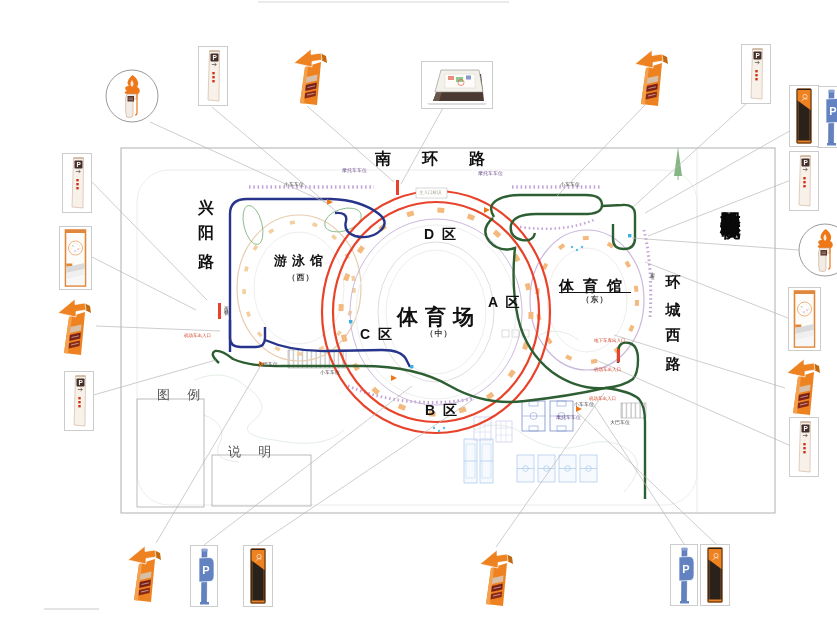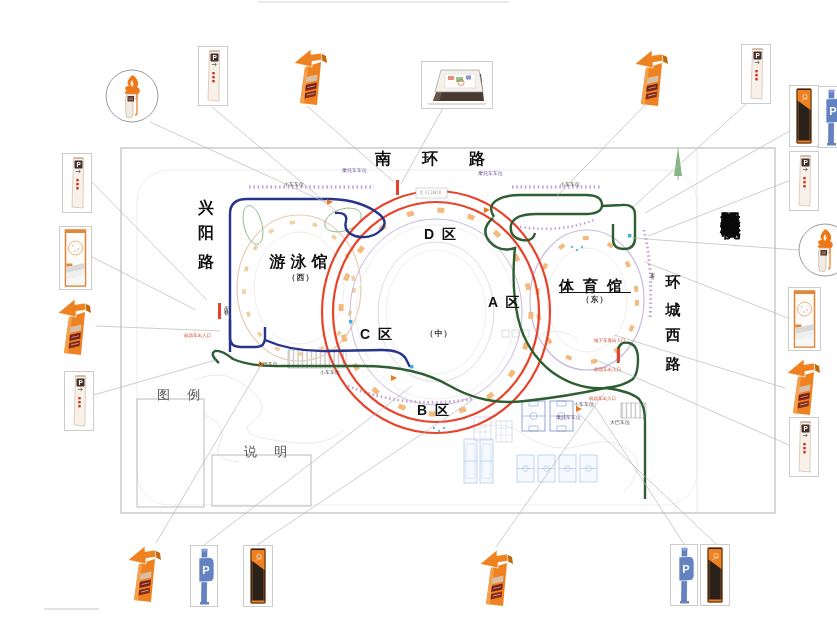--- a/index.html
+++ b/index.html
@@ -7,21 +7,21 @@
           font-family:"Liberation Sans",sans-serif;margin-left:44px;}
   #base{position:absolute;left:0;top:0;}
   .lbl{position:absolute;white-space:nowrap;}
   .serif{font-family:"Liberation Serif",serif;}
   .road-h{font-size:16px;font-weight:bold;color:#111;letter-spacing:31px;}
   .road-v{writing-mode:vertical-rl;text-orientation:upright;font-size:16px;font-weight:bold;color:#111;letter-spacing:27px;}
   .road-v2{writing-mode:vertical-rl;text-orientation:upright;font-size:15px;font-weight:bold;color:#111;letter-spacing:27px;}
   .title-v{writing-mode:vertical-rl;text-orientation:upright;font-size:20px;font-weight:bold;color:#0a0a0a;letter-spacing:0.5px;}
   .venue{font-weight:bold;color:#111;text-align:center;}
   .v-stadium{font-size:21px;letter-spacing:7px;}
-  .v-pool{font-size:16px;letter-spacing:5px;}
+  .v-pool{font-size:13px;letter-spacing:5px;}
   .v-gym{font-size:15px;letter-spacing:9px;text-decoration:underline;}
   .v-sub{font-size:8px;font-weight:bold;color:#333;letter-spacing:1px;text-align:center;}
   .zone{font-size:14px;font-weight:bold;color:#111;letter-spacing:2px;}
   .panel-lbl{font-size:13px;color:#555;letter-spacing:7px;font-family:"Liberation Serif",serif;}
   .t4{font-size:5px;color:#3a3a3a;transform-origin:0 0;}
   .t4p{font-size:5px;color:#6a4a8a;}
   .t4r{font-size:4.5px;color:#cc3010;}
   .t4g{font-size:4.5px;color:#9a9a88;}
   .t4v{writing-mode:vertical-rl;text-orientation:upright;font-size:4.5px;color:#555;letter-spacing:1px;}
 </style>
@@ -317,33 +317,34 @@
 <use href="#sym-sport" x="199" y="545"></use>
 <use href="#sym-sport" x="656" y="544"></use>
 </svg>
 
 <div class="lbl title-v" style="left:674px;top:196px;">松阳县全民健身中心平面导视图</div>
 
 <div class="lbl serif road-h" style="left:331px;top:149px;">南环路</div>
 <div class="lbl road-v serif" style="left:151px;top:186px;">兴阳路</div>
 <div class="lbl road-v2 serif" style="left:619px;top:263px;">环城西路</div>
 
+<div class="lbl serif venue v-stadium" style="left:350px;top:303px;width:90px;">体育场</div>
 <div class="lbl v-sub" style="left:350px;top:328px;width:90px;">（中）</div>
 <div class="lbl serif venue v-pool" style="left:212px;top:252px;width:90px;">游泳馆</div>
 <div class="lbl v-sub" style="left:212px;top:272px;width:90px;">（西）</div>
 <div class="lbl serif venue v-gym" style="left:511px;top:277px;width:80px;">体育馆</div>
 <div class="lbl v-sub" style="left:511px;top:294px;width:80px;">（东）</div>
 
 <div class="lbl zone" style="left:380px;top:226px;">D 区</div>
 <div class="lbl zone" style="left:316px;top:326px;">C 区</div>
 <div class="lbl zone" style="left:444px;top:294px;">A 区</div>
-<div class="lbl zone" style="left:373px;top:402px;">B 区</div>
+<div class="lbl zone" style="left:381px;top:402px;">B 区</div>
 
 <div class="lbl panel-lbl" style="left:113px;top:386px;">图 例</div>
-<div class="lbl panel-lbl" style="left:200px;top:443px;">说 明</div>
+<div class="lbl panel-lbl" style="left:184px;top:443px;">说 明</div>
 
 <div class="lbl t4" style="left:240px;top:181px;">小车车位</div>
 <div class="lbl t4" style="left:516px;top:181px;">小车车位</div>
 <div class="lbl t4" style="left:276px;top:369px;">小车车位</div>
 <div class="lbl t4" style="left:530px;top:401px;">小车车位</div>
 <div class="lbl t4v" style="left:606px;top:268px;">小车车位</div>
 <div class="lbl t4" style="left:214px;top:361px;">大巴车位</div>
 <div class="lbl t4" style="left:566px;top:419px;">大巴车位</div>
 <div class="lbl t4p" style="left:298px;top:167px;">摩托车车位</div>
 <div class="lbl t4p" style="left:434px;top:170px;">摩托车车位</div>

